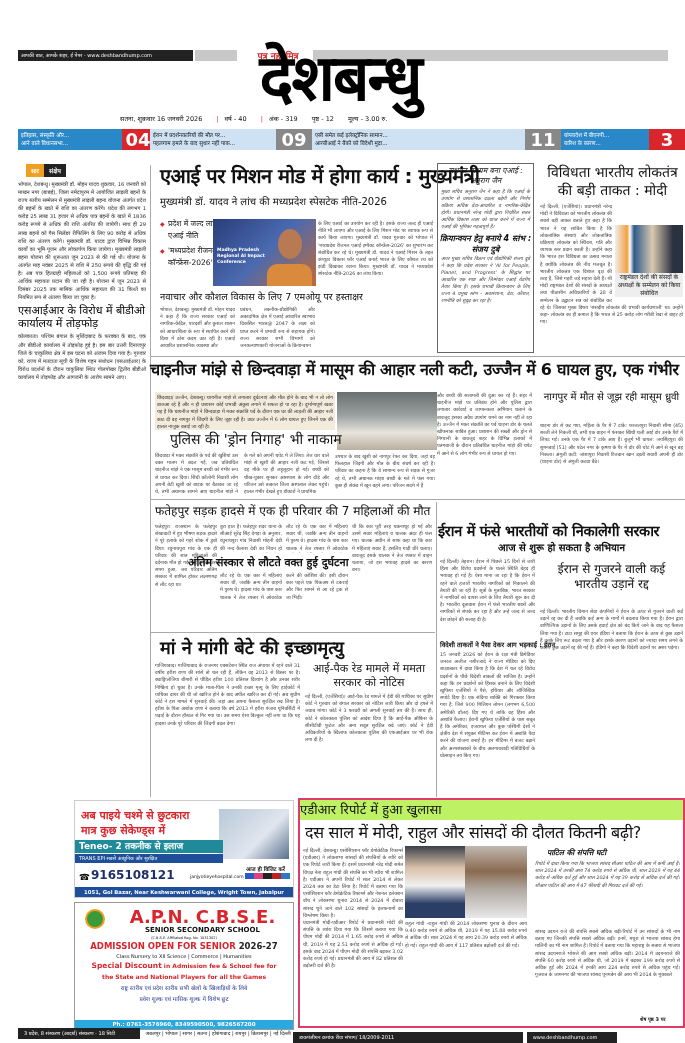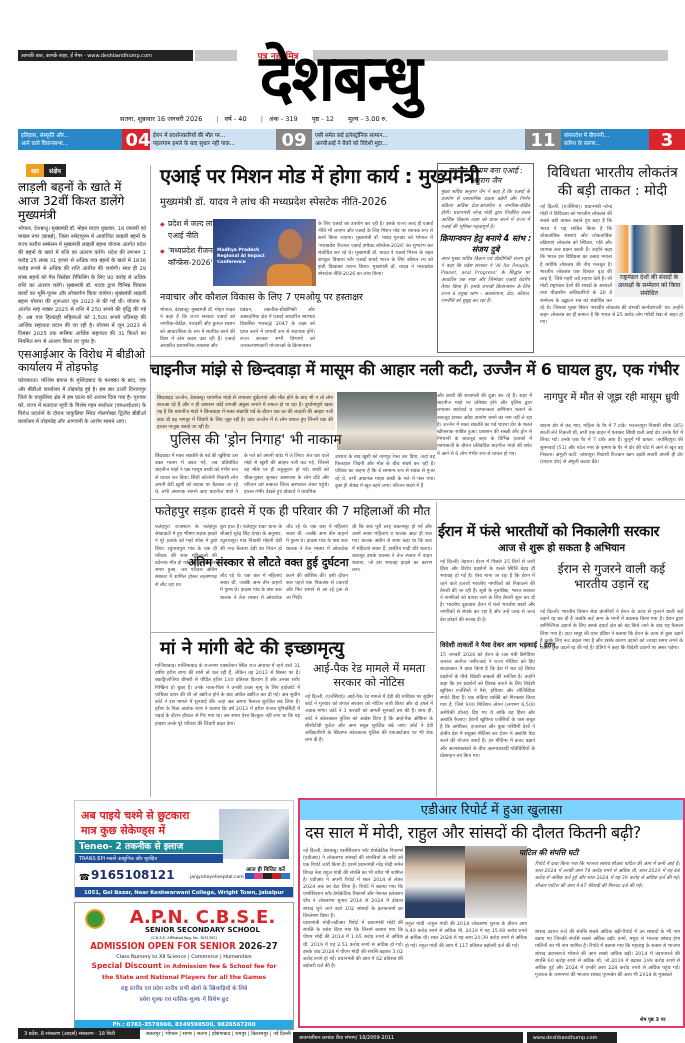--- a/index.html
+++ b/index.html
@@ -41,21 +41,21 @@
 .hbox .hd{font-size:7.5px;font-style:italic;text-align:center;line-height:10px;margin-top:2px}
 .hbox .hd2{font-size:8px;font-style:italic;font-weight:bold;text-align:center;line-height:11px;margin-top:3px}
 .hbox .bt{font-size:4.8px;line-height:7px;font-style:italic;color:#444;padding:0 3px;text-align:justify}
 .modi-h{left:540px;top:163px;width:145px;font-size:14px;line-height:18px;text-align:center}
 .caption{font-size:7.5px;line-height:10px;text-align:center;background:#eee}
 .hchina{left:150px;top:359px;width:535px;font-size:16px;font-weight:bold;line-height:22px;white-space:nowrap;letter-spacing:-0.3px}
 .beige{background:#f3ebdc}
 .h2{font-size:14px;line-height:18px;white-space:nowrap}
 .h3b{font-size:17px;font-weight:bold;line-height:22px;white-space:nowrap}
 .box-red{border:2px solid #e03a6a}
-.pinkhead{background:#7dd3fc;text-align:center;font-size:13px;line-height:20px}
+.pinkhead{background:#bef264;text-align:left;font-size:13px;line-height:20px}
 .ad1{left:74px;top:800px;width:220px;height:98px;background:#fff;border:1px solid #ccc}
 .ad2{left:74px;top:902px;width:220px;height:128px;border:1px solid #999}
 .footer{left:18px;top:1028px;height:11px;width:650px;font-size:5px;line-height:11px;white-space:nowrap}
 </style>
 </head>
 <body>
 
 <div class="abs topbar">
   <div class="blk">आपकी बात, आपके शहर, ई पेपर - www.deshbandhump.com</div>
   <div class="g1"></div>
@@ -97,21 +97,20 @@
   <div class="txt">
       <div>बांग्लादेश में बीएनपी...</div>
       <div>बारिश के कारण...</div>
     </div>
   <div class="num red" style="left:88px;width:36px">3</div>
 </div>
 
 <div class="abs sar"><span class="a">सार</span><span class="b">संक्षेप</span></div>
 
 <div class="abs lcol">
-  <h3>लाड़ली बहनों के खाते में आज 32वीं किश्त डालेंगे मुख्यमंत्री</h3>
   <p>भोपाल, देशबन्धु। मुख्यमंत्री डॉ. मोहन यादव शुक्रवार, 16 जनवरी को माखन नगर (बाबई), जिला नर्मदापुरम में आयोजित लाड़ली बहनों के राज्य स्तरीय सम्मेलन में मुख्यमंत्री लाड़ली बहना योजना अंतर्गत प्रदेश की बहनों के खाते में राशि का अंतरण करेंगे। प्रदेश की लगभग 1 करोड़ 25 लाख 31 हजार से अधिक पात्र बहनों के खाते में 1836 करोड़ रूपये से अधिक की राशि अंतरित की जायेगी। साथ ही 29 लाख बहनों को गैस सिलेंडर रीफिलिंग के लिए 90 करोड़ से अधिक राशि का अंतरण करेंगे। मुख्यमंत्री डॉ. यादव द्वारा विभिन्न विकास कार्यों का भूमि-पूजन और लोकार्पण किया जायेगा। मुख्यमंत्री लाड़ली बहना योजना की शुरूआत जून 2023 से की गई थी। योजना के अंतर्गत माह नवंबर 2025 से राशि में 250 रूपये की वृद्धि की गई है। अब पात्र हितग्राही महिलाओं को 1,500 रूपये प्रतिमाह की आर्थिक सहायता प्रदान की जा रही है। योजना में जून 2023 से दिसंबर 2025 तक मासिक आर्थिक सहायता की 31 किश्तें का नियमित रूप से अंतरण किया जा चुका है।</p>
   <h3 style="font-size:11px;line-height:13px">एसआईआर के विरोध में बीडीओ कार्यालय में तोड़फोड़</h3>
   <p>कोलकाता। पश्चिम बंगाल के मुर्शिदाबाद के फरक्का के बाद, एक और बीडीओ कार्यालय में तोड़फोड़ हुई है। इस बार उत्तरी दिनाजपुर जिले के चाकुलिया क्षेत्र में इस घटना को अंजाम दिया गया है। गुरुवार को, राज्य में मतदाता सूची के विशेष गहन संशोधन (एसआईआर) के विरोध प्रदर्शनों के दौरान चाकुलिया स्थित गोलपोखर द्वितीय बीडीओ कार्यालय में तोड़फोड़ और आगजनी के आरोप सामने आए।</p>
 </div>
 <div class="abs vrule" style="left:150px;top:165px;height:632px"></div>
 
 <div class="abs h1main">एआई पर मिशन मोड में होगा कार्य : मुख्यमंत्री</div>
 <div class="abs h1sub">मुख्यमंत्री डॉ. यादव ने लांच की मध्यप्रदेश स्पेसटेक नीति-2026</div>
 <ul class="abs bullets">
   <li style="margin-bottom:3px">प्रदेश में जल्द लाई जाएगी राज्य एआई नीति</li>
@@ -253,21 +252,21 @@
   <p class="body-text">नई दिल्ली, देशबन्धु। एसोसिएशन फॉर डेमोक्रेटिक रिफार्म्स (एडीआर) ने लोकसभा सांसदों की संपत्तियों के ब्यौरे को एक रिपोर्ट जारी किया है। इसमें प्रधानमंत्री नरेंद्र मोदी समेत विपक्ष नेता राहुल गांधी की संपत्ति का भी ब्यौरा भी शामिल है। एडीआर ने अपनी रिपोर्ट में साल 2014 से लेकर 2024 तक का डेटा लिया है। रिपोर्ट में बताया गया कि एसोसिएशन फॉर डेमोक्रेटिक रिफार्म्स और नेशनल इलेक्शन वॉच ने लोकसभा चुनाव 2014 से 2024 में दोबारा सांसद चुने जाने वाले 102 सांसदों के हलफनामों का विश्लेषण किया है।</p>
   <p class="body-text">प्रधानमंत्री मोदी-एडीआर रिपोर्ट में प्रधानमंत्री मोदी की संपत्ति के ब्योरा दिया गया कि जिसमें बताया गया कि पीएम मोदी की 2014 में 1.65 करोड़ रुपये से अधिक थी, 2019 में यह 2.51 करोड़ रुपये से अधिक हो गई। इसके बाद 2024 में पीएम मोदी की संपत्ति बढ़कर 3.02 करोड़ रुपये हो गई। प्रधानमंत्री की आय में 82 प्रतिशत की बढ़ोतरी दर्ज की है।</p>
 </div>
 <div class="abs" style="left:405px;top:846px;width:122px;height:72px;overflow:hidden">
   <div style="position:absolute;left:0;top:0;width:62px;height:72px;background:linear-gradient(180deg,#3a3f48,#d8c0a8 30%,#f0f0f0 55%,#2a3e66 80%)"></div>
   <div style="position:absolute;left:60px;top:0;width:62px;height:72px;background:linear-gradient(180deg,#c0b8b0,#8a6a50 35%,#b0a8a0 60%,#e8e8e8)"></div>
 </div>
 <div class="abs" style="left:405px;top:920px;width:122px;height:105px;overflow:hidden">
   <p class="body-text">राहुल गांधी -राहुल गांधी की 2014 लोकसभा चुनाव के दौरान आय 9.40 करोड़ रुपये से अधिक थी, 2019 में यह 15.88 करोड़ रुपये से अधिक थी। साल 2024 में यह आय 20.39 करोड़ रुपये से अधिक हो गई। राहुल गांधी की आय में 117 प्रतिशत बढ़ोतरी दर्ज की गई।</p>
 </div>
-<div class="abs" style="left:519px;top:848px;width:145px;font-size:7.5px;font-style:italic;font-weight:bold;line-height:10px">पाटिल की संपत्ति घटी</div>
+<div class="abs" style="left:504px;top:848px;width:145px;font-size:7.5px;font-style:italic;font-weight:bold;text-align:center;line-height:10px">पाटिल की संपत्ति घटी</div>
 <div class="abs" style="left:535px;top:860px;width:145px;height:56px;overflow:hidden">
     <p class="body-text" style="font-style:italic">रिपोर्ट में दावा किया गया कि भाजपा सांसद सीआर पाटिल की आय में कमी आई है। साल 2014 में उनकी आय 74 करोड़ रुपये से अधिक थी, साल 2019 में यह 44 करोड़ से अधिक दर्ज हुई और साल 2024 में यह 39 करोड़ से अधिक दर्ज की गई। सीआर पाटिल की आय में 47 फीसदी की गिरावट दर्ज की गई।</p>
   </div>
 <div class="abs" style="left:535px;top:928px;width:145px;height:88px;overflow:hidden">
     <p class="body-text">सांसद उदयन राजे की संपत्ति सबसे अधिक बढ़ी-रिपोर्ट में उन सांसदों के भी नाम बताए गए जिनकी संपत्ति सबसे अधिक बढ़ी। इनमें, मथुरा से भाजपा सांसद हेमा मालिनी का भी नाम शामिल है। रिपोर्ट में बताया गया कि महाराष्ट्र के सतारा से भाजपा सांसद उदयनराजे भोसले की आय सबसे अधिक बढ़ी। 2014 में उदयनराजे की संपत्ति 60 करोड़ रुपये से अधिक थी, जो 2019 में बढ़कर 199 करोड़ रुपये से अधिक हुई और 2024 में इनकी आय 224 करोड़ रुपये से अधिक पहुंच गई। गुजरात के जामनगर की भाजपा सांसद पूनमबेन की आय भी 2014 के मुकाबले</p>
   </div>
 <div class="abs" style="left:640px;top:1016px;width:42px;font-size:5px;font-weight:bold;white-space:nowrap">शेष पृष्ठ 3 पर</div>
 
 <div class="abs footer">
   <span style="display:inline-block;background:#222;color:#fff;padding:0 6px;width:122px;overflow:hidden">3 प्रदेश, 8 संस्करण (आदर्श) संस्करण - 18 सिटी</span>

